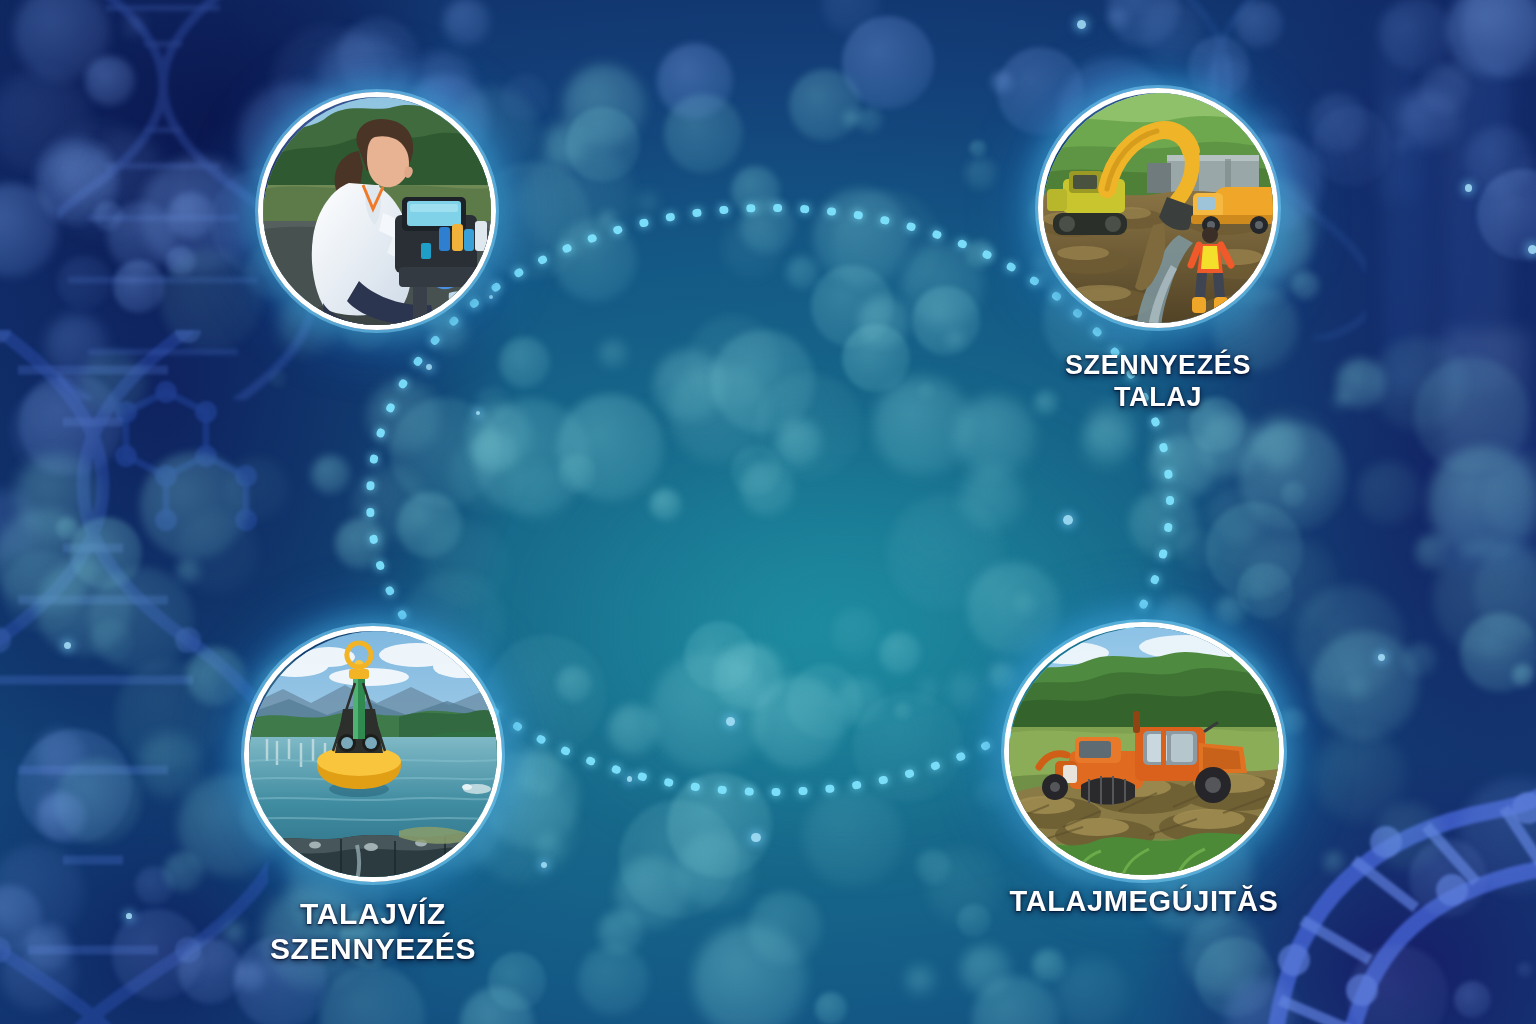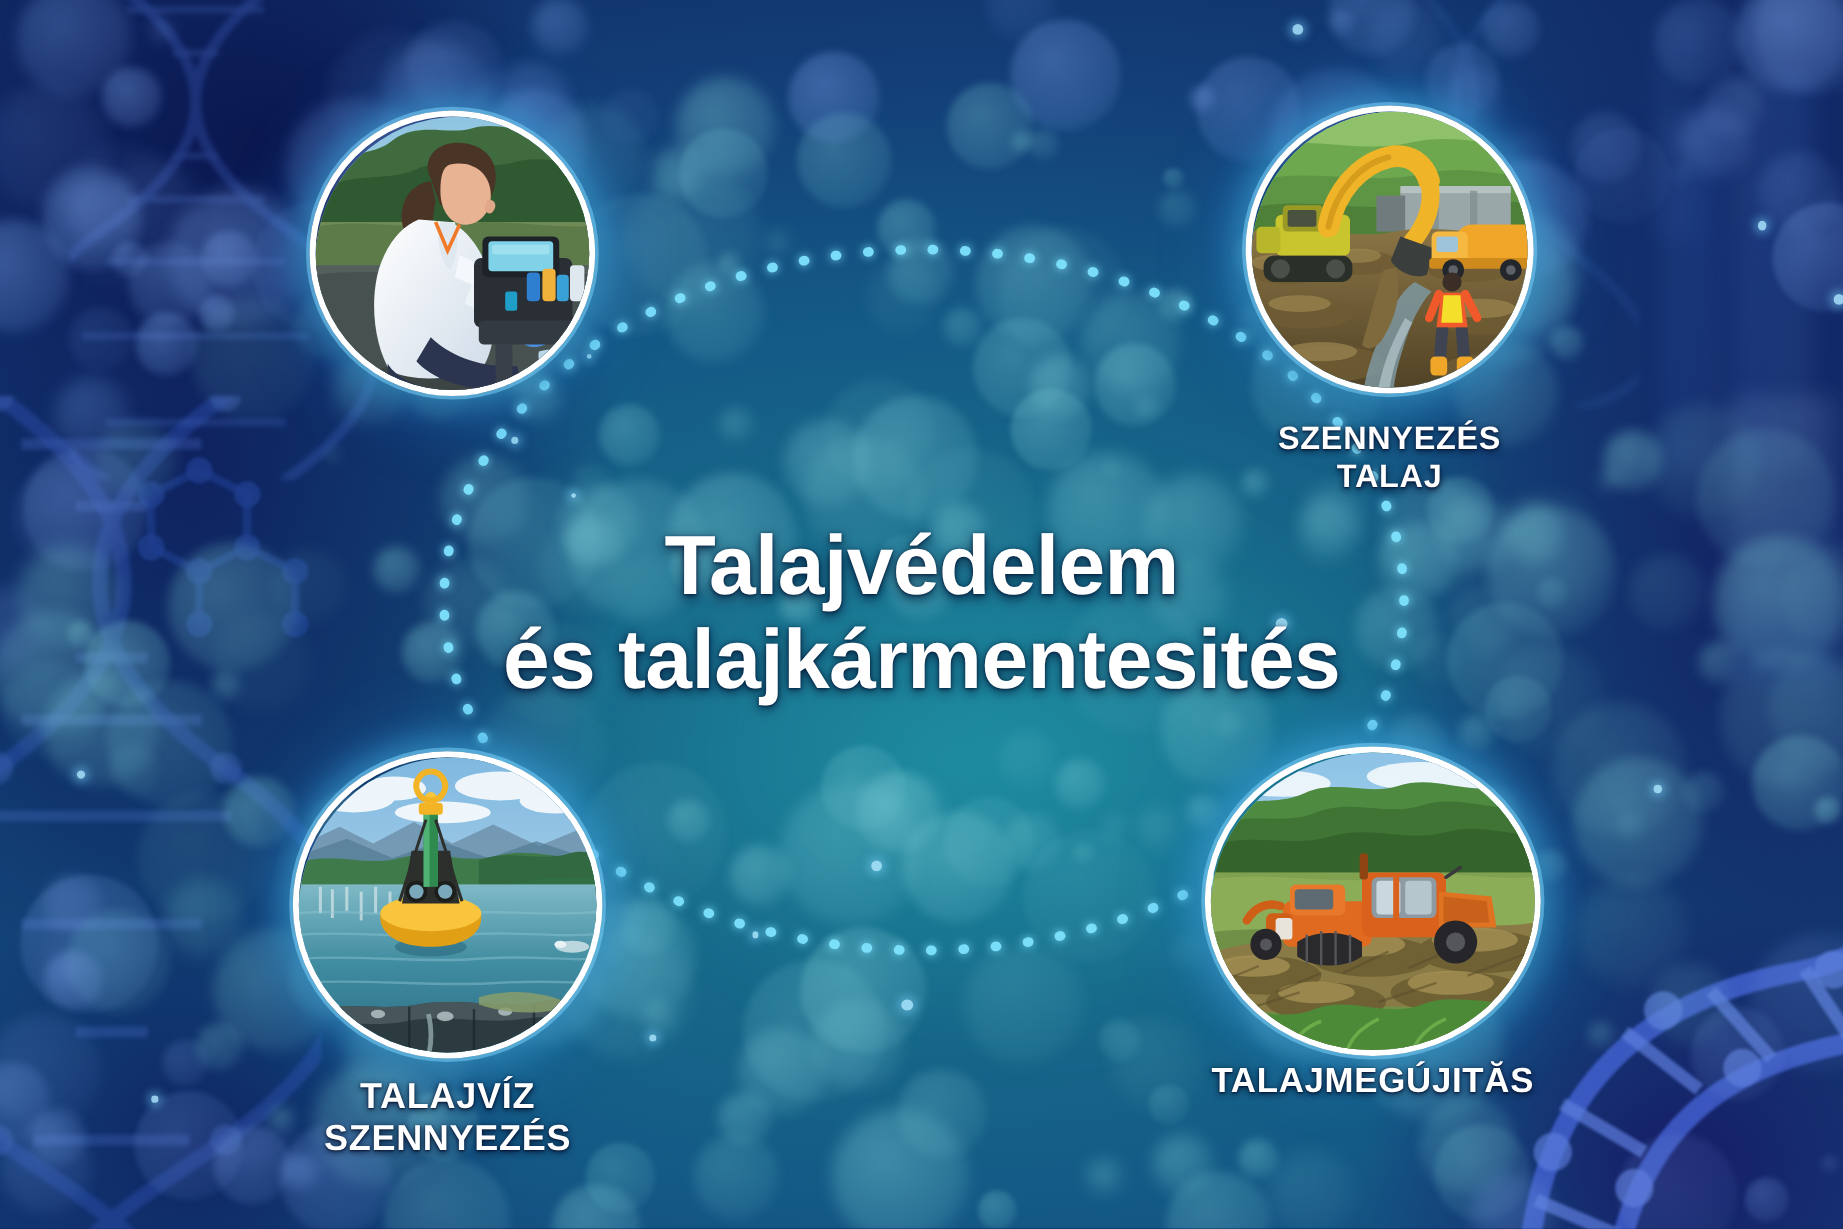--- a/index.html
+++ b/index.html
@@ -923,18 +923,14 @@
             <path d="M112 254 C116 236 128 228 140 222"></path>
             <path d="M166 256 C170 238 182 228 196 222"></path>
             <path d="M222 254 C226 238 238 228 252 222"></path>
           </g>
         </g>
       </svg>
     </div>
     <div class="node-label">TALAJMEGÚJITĂS</div>
   </div>
 
-  <div id="center-title">
-    <span>Talajvédelem</span>
-    <span class="line2">és talajkármentesités</span>
-  </div>
 
 </div>
 
 </body></html>

